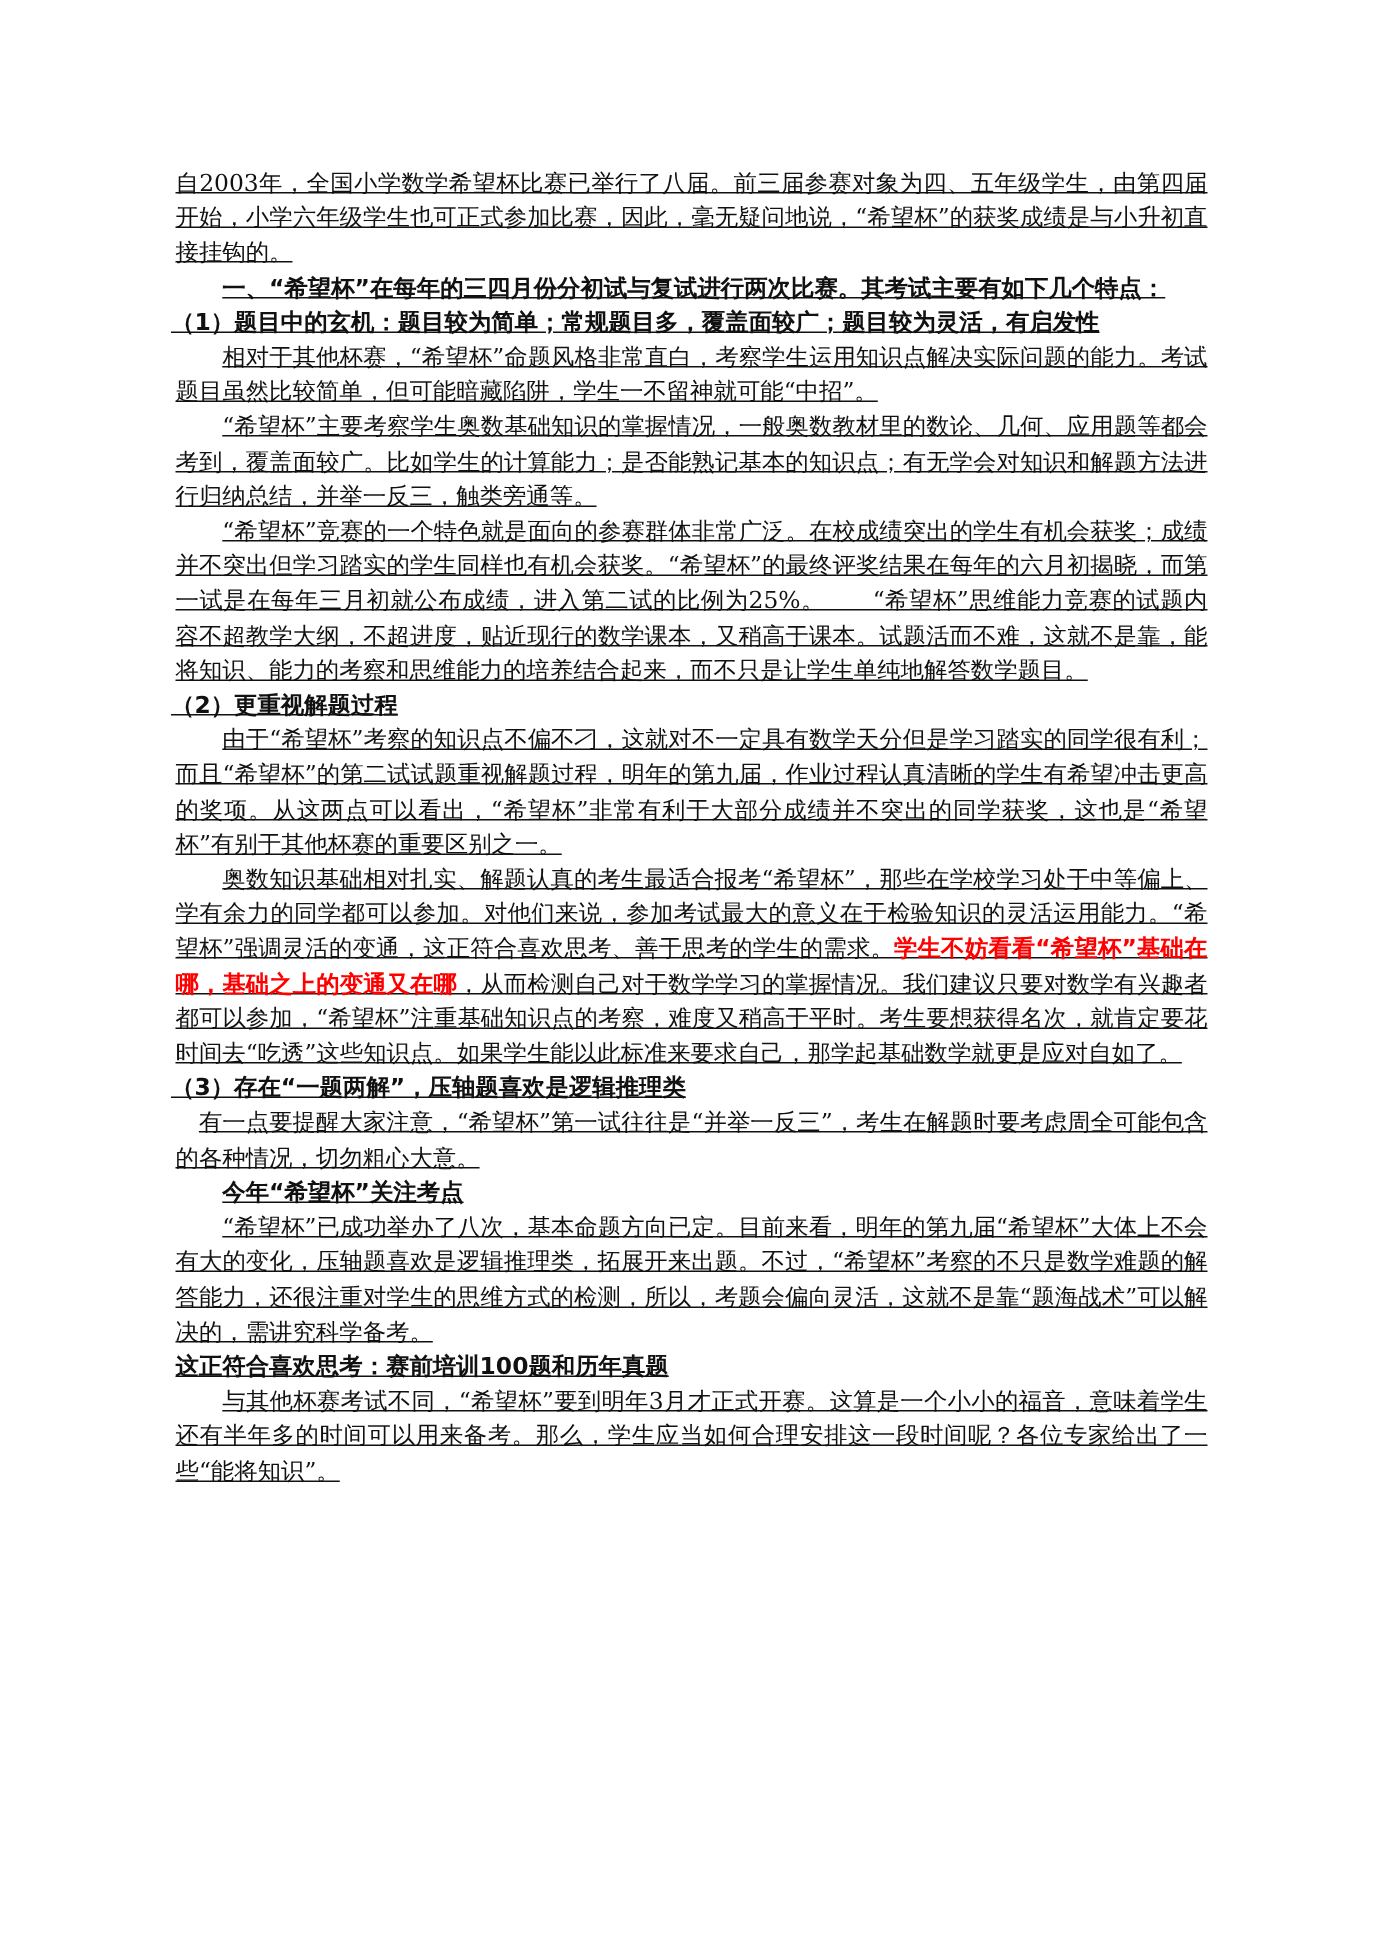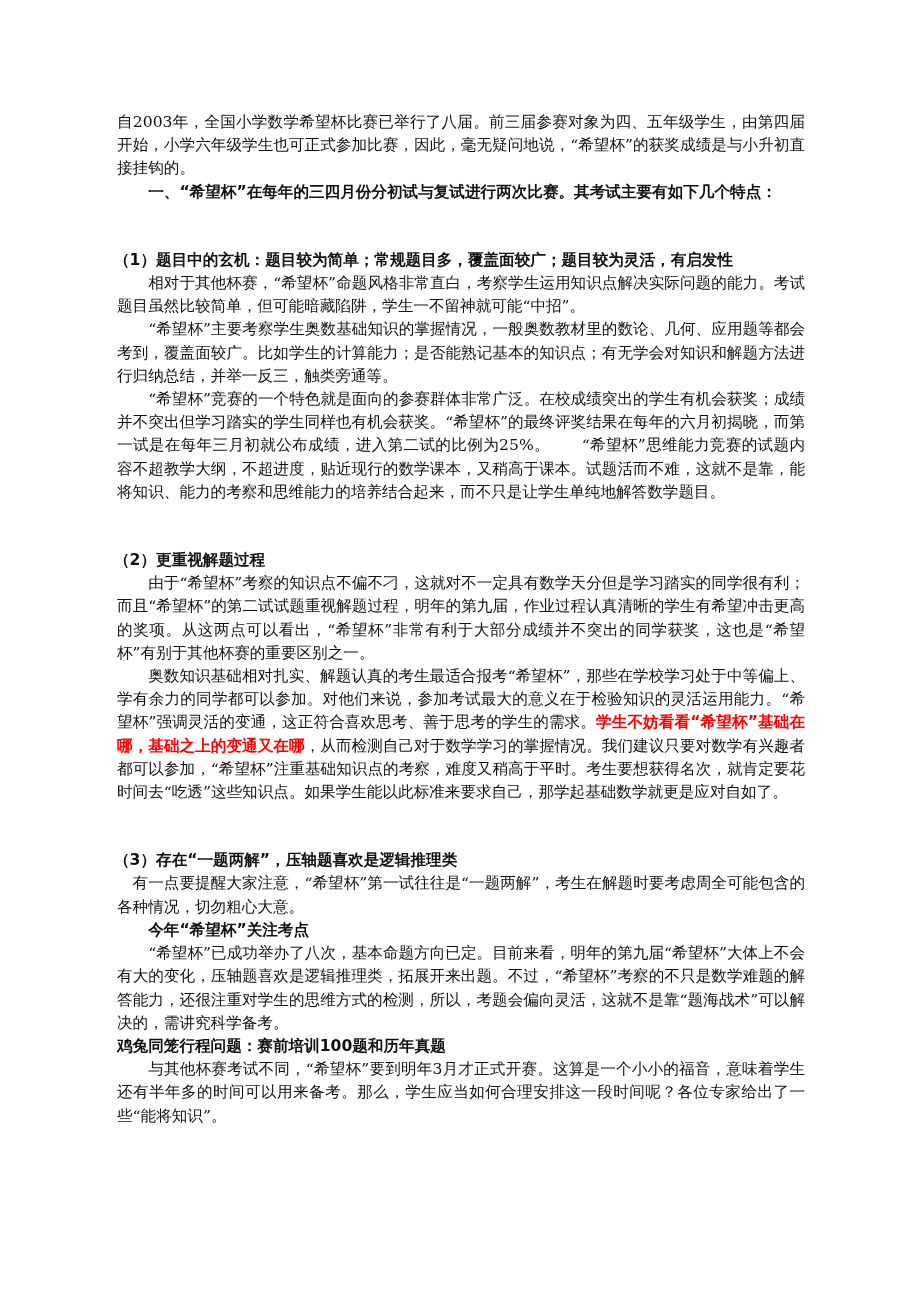--- a/index.html
+++ b/index.html
@@ -2,40 +2,41 @@
 <html><head>
   <meta charset="utf-8">
   <style>
     html, body { margin: 0; padding: 0; background: #ffffff; }
     body { width: 920px; height: 1302px; position: relative; overflow: hidden; }
     .page {
       position: absolute; left: 117px; top: 111px; width: 688px;
       font-family: "DejaVu Serif", "Liberation Serif", serif;
       font-size: 15.6px; line-height: 23.2px; color: #111111;
       text-align: justify;
+      text-decoration: underline;
     }
     .p { margin: 0; }
     .indent { text-indent: 2em; }
     .indent1 { text-indent: 1em; }
     .red { color: #ff0000; }
     .h { font-family: "DejaVu Sans", "Liberation Sans", sans-serif; font-weight: bold; }
-    .nudge { margin-left: -3px; margin-top: 45px; }
+    .nudge { margin-left: -3px; }
   </style>
 </head>
 <body>
 
 <div class="page">
   <p class="p">自2003年，全国小学数学希望杯比赛已举行了八届。前三届参赛对象为四、五年级学生，由第四届开始，小学六年级学生也可正式参加比赛，因此，毫无疑问地说，“希望杯”的获奖成绩是与小升初直接挂钩的。</p>
   <p class="p indent h">一、“希望杯”在每年的三四月份分初试与复试进行两次比赛。其考试主要有如下几个特点：</p>
   <p class="p h nudge">（1）题目中的玄机：题目较为简单；常规题目多，覆盖面较广；题目较为灵活，有启发性</p>
   <p class="p indent">相对于其他杯赛，“希望杯”命题风格非常直白，考察学生运用知识点解决实际问题的能力。考试题目虽然比较简单，但可能暗藏陷阱，学生一不留神就可能“中招”。</p>
   <p class="p indent">“希望杯”主要考察学生奥数基础知识的掌握情况，一般奥数教材里的数论、几何、应用题等都会考到，覆盖面较广。比如学生的计算能力；是否能熟记基本的知识点；有无学会对知识和解题方法进行归纳总结，并举一反三，触类旁通等。</p>
   <p class="p indent">“希望杯”竞赛的一个特色就是面向的参赛群体非常广泛。在校成绩突出的学生有机会获奖；成绩并不突出但学习踏实的学生同样也有机会获奖。“希望杯”的最终评奖结果在每年的六月初揭晓，而第一试是在每年三月初就公布成绩，进入第二试的比例为25%。　　“希望杯”思维能力竞赛的试题内容不超教学大纲，不超进度，贴近现行的数学课本，又稍高于课本。试题活而不难，这就不是靠，能将知识、能力的考察和思维能力的培养结合起来，而不只是让学生单纯地解答数学题目。</p>
   <p class="p h nudge">（2）更重视解题过程</p>
   <p class="p indent">由于“希望杯”考察的知识点不偏不刁，这就对不一定具有数学天分但是学习踏实的同学很有利；而且“希望杯”的第二试试题重视解题过程，明年的第九届，作业过程认真清晰的学生有希望冲击更高的奖项。从这两点可以看出，“希望杯”非常有利于大部分成绩并不突出的同学获奖，这也是“希望杯”有别于其他杯赛的重要区别之一。</p>
   <p class="p indent"><span>奥数知识基础相对扎实、解题认真的考生最适合报考“希望杯”，那些在学校学习处于中等偏上、学有余力的同学都可以参加。对他们来说，参加考试最大的意义在于检验知识的灵活运用能力。“希望杯”强调灵活的变通，这正符合喜欢思考、善于思考的学生的需求。</span><span class="red h">学生不妨看看“希望杯”基础在哪，基础之上的变通又在哪</span><span>，从而检测自己对于数学学习的掌握情况。我们建议只要对数学有兴趣者都可以参加，“希望杯”注重基础知识点的考察，难度又稍高于平时。考生要想获得名次，就肯定要花时间去“吃透”这些知识点。如果学生能以此标准来要求自己，那学起基础数学就更是应对自如了。</span></p>
   <p class="p h nudge">（3）存在“一题两解”，压轴题喜欢是逻辑推理类</p>
-  <p class="p indent1">有一点要提醒大家注意，“希望杯”第一试往往是“一题两解”，考生在解题时要考虑周全可能包含的各种情况，切勿粗心大意。</p>
+  <p class="p indent1">有一点要提醒大家注意，“希望杯”第一试往往是“并举一反三”，考生在解题时要考虑周全可能包含的各种情况，切勿粗心大意。</p>
   <p class="p indent h">今年“希望杯”关注考点</p>
   <p class="p indent">“希望杯”已成功举办了八次，基本命题方向已定。目前来看，明年的第九届“希望杯”大体上不会有大的变化，压轴题喜欢是逻辑推理类，拓展开来出题。不过，“希望杯”考察的不只是数学难题的解答能力，还很注重对学生的思维方式的检测，所以，考题会偏向灵活，这就不是靠“题海战术”可以解决的，需讲究科学备考。</p>
-  <p class="p h">鸡兔同笼行程问题：赛前培训100题和历年真题</p>
+  <p class="p h">这正符合喜欢思考：赛前培训100题和历年真题</p>
   <p class="p indent">与其他杯赛考试不同，“希望杯”要到明年3月才正式开赛。这算是一个小小的福音，意味着学生还有半年多的时间可以用来备考。那么，学生应当如何合理安排这一段时间呢？各位专家给出了一些“能将知识”。</p>
 </div>
 
 </body></html>

